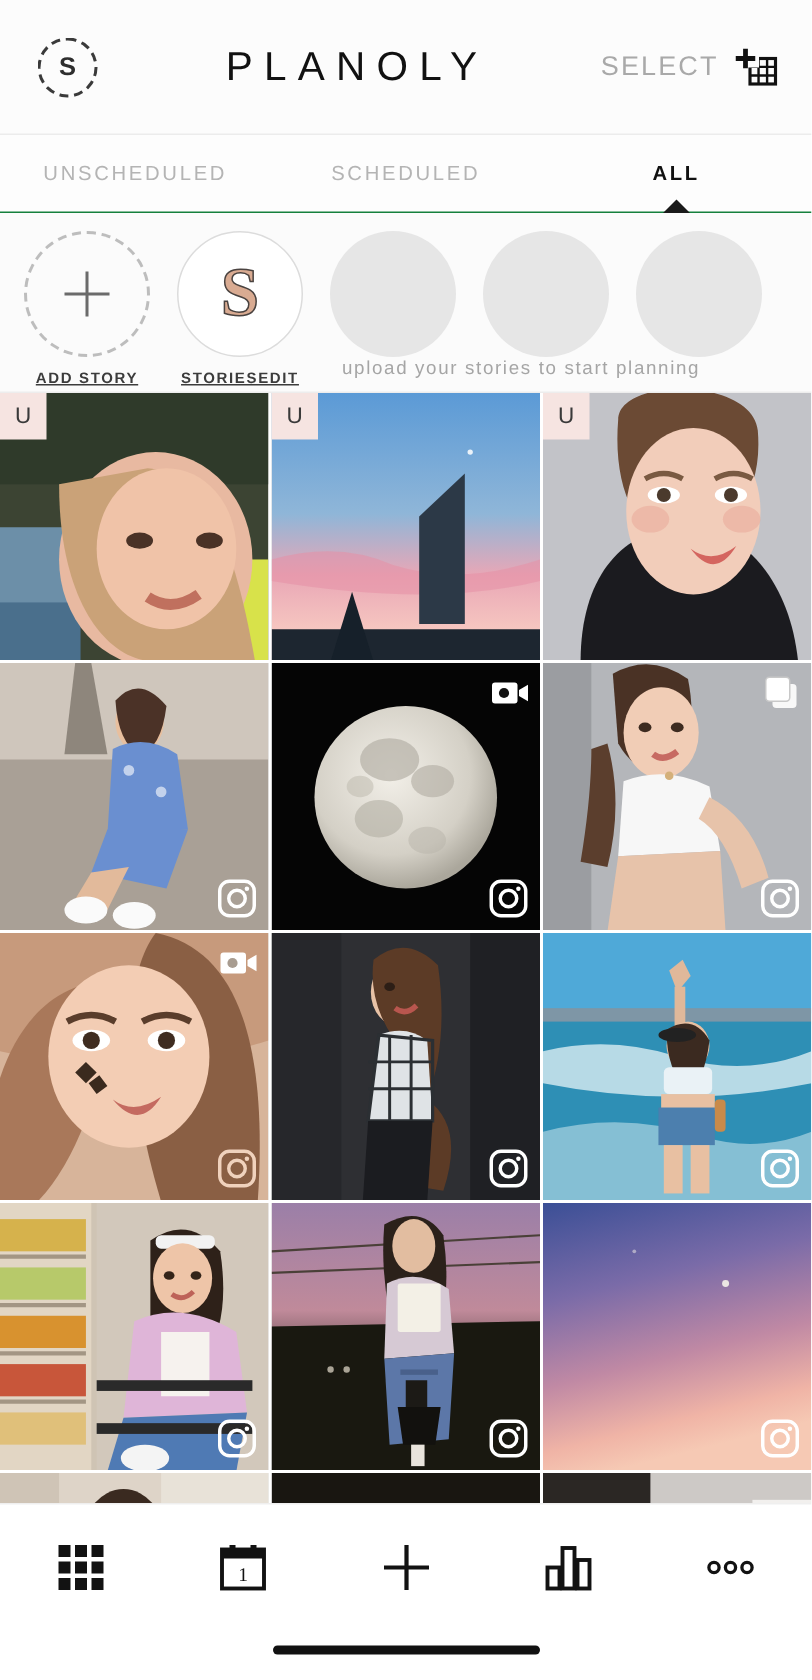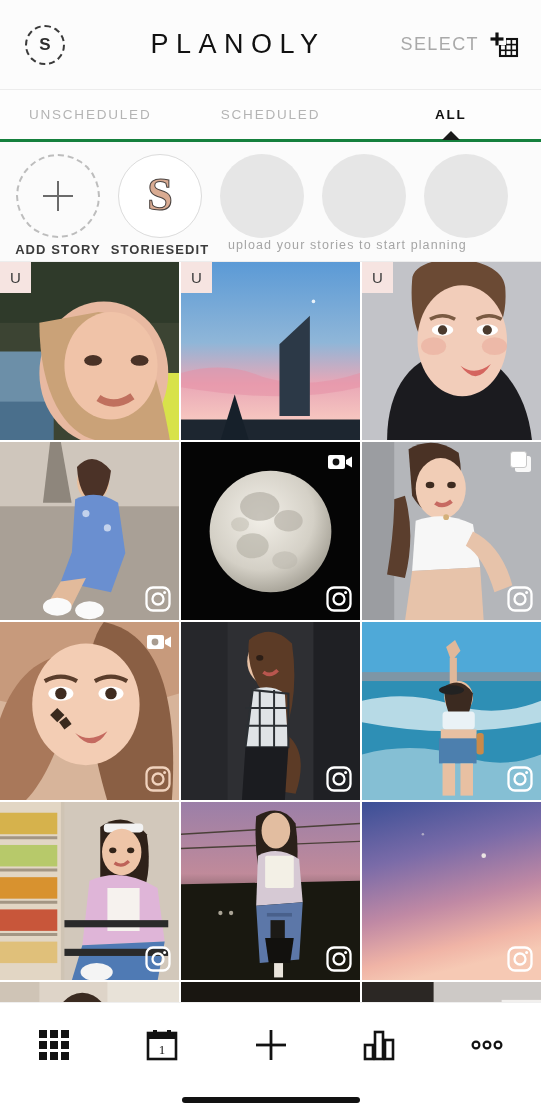--- a/index.html
+++ b/index.html
@@ -54,21 +54,21 @@
     font-weight:400;
   }
   .select-icon { width:30px; height:30px; display:block; }
 
   
   .tabs {
     height:52px;
     background:#fdfdfd;
     display:flex;
     align-items:center;
-    border-bottom:3px solid #15803d;
+    border-bottom:1px solid #15803d;
     position:relative;
   }
   .tab {
     flex:1;
     text-align:center;
     font-size:13.5px;
     letter-spacing:1.8px;
     color:#b4b4b4;
     position:relative;
     cursor:pointer;
@@ -119,26 +119,27 @@
     font-family:"Liberation Serif", serif;
     font-size:46px;
     font-weight:700;
     color:#d9ab92;
     -webkit-text-stroke:1px #4a4340;
     line-height:1;
     margin-top:-3px;
   }
   .story-ph { background:#e6e6e6; }
   .story-label {
-    margin-top:4px;
-    font-size:13px;
+    margin-top:9px;
+    font-size:10px;
     letter-spacing:1.1px;
     color:#3c3c3c;
     font-weight:600;
     white-space:nowrap;
+    text-decoration:underline;
   }
   .stories-hint {
     position:absolute;
     left:228px;
     bottom:9px;
     font-size:12.5px;
     letter-spacing:1.1px;
     color:#a5a5a5;
     white-space:nowrap;
   }

